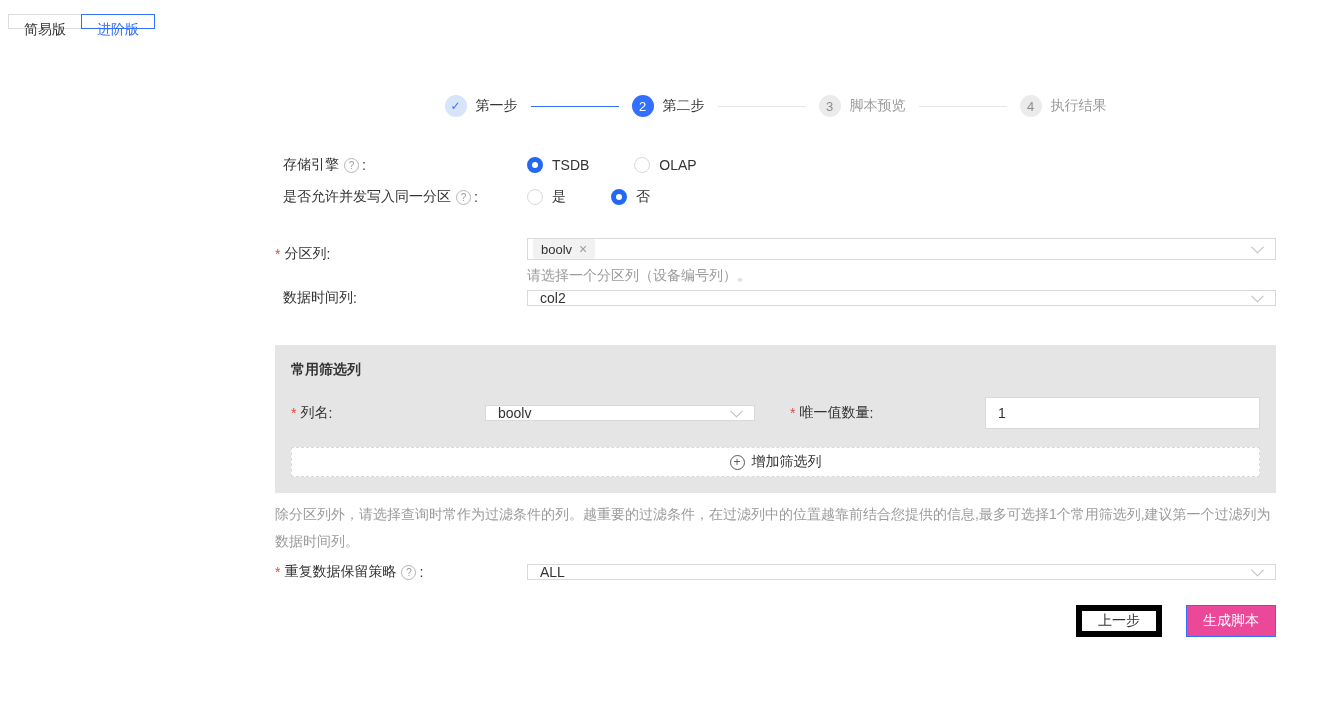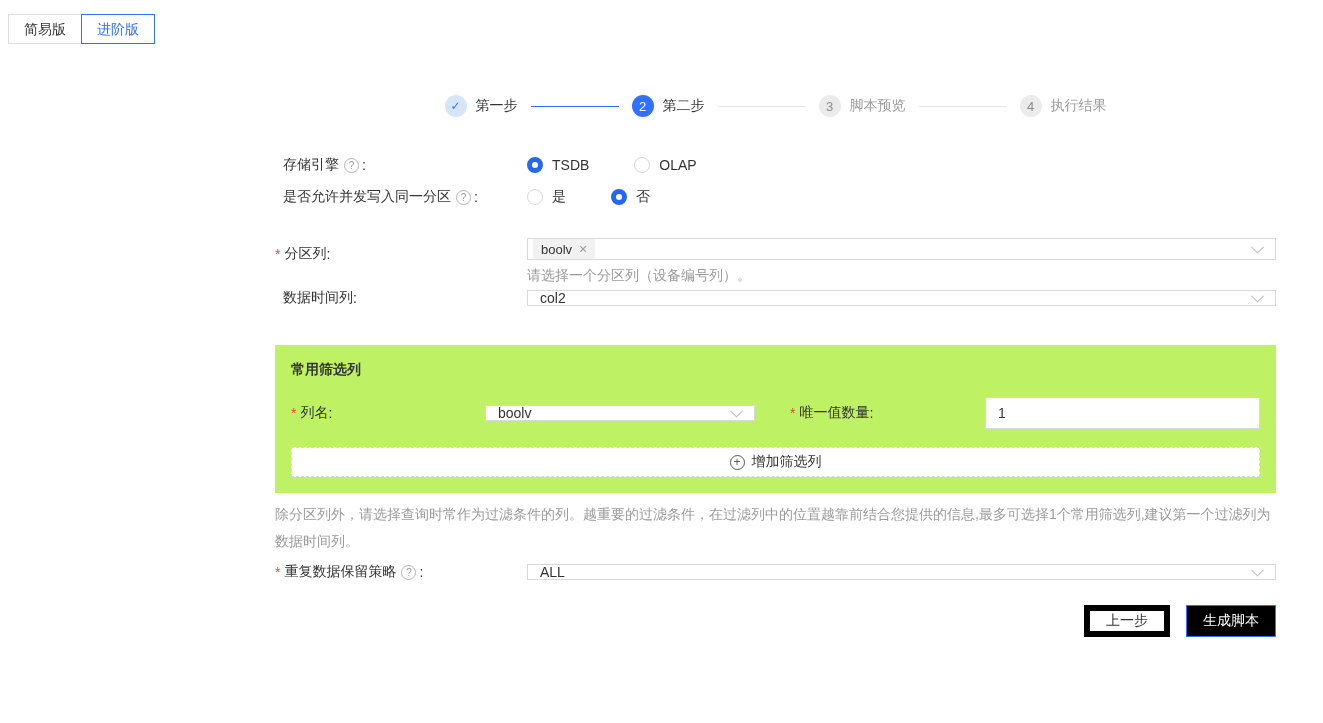--- a/index.html
+++ b/index.html
@@ -1,21 +1,21 @@
 <!DOCTYPE html>
 <html><head>
 <meta charset="utf-8">
 <style>
   * { box-sizing: border-box; margin: 0; padding: 0; }
   html, body { width: 1323px; height: 723px; background: #fff; overflow: hidden; }
   body { font-family: "Liberation Sans", "DejaVu Sans", sans-serif; font-size: 14px; color: #333; }
 
   
   .ver-tabs { position: absolute; left: 8px; top: 14px; display: flex; }
-  .ver-tab { height: 30px; line-height: 28px; padding: 0 15px; border: 1px solid #dcdcdc;
+  .ver-tab { height: 15px; line-height: 28px; padding: 0 15px; border: 1px solid #dcdcdc;
              background: #fff; color: #333; cursor: pointer; }
   .ver-tab.active { border-color: #3370ff; color: #3370ff; margin-left: -1px; position: relative; z-index: 1; }
 
   .content { margin-left: 275px; width: 1001px; }
 
   
   .stepper { display: flex; align-items: center; justify-content: center; margin-top: 95px; }
   .step { display: flex; align-items: center; }
   .step-circle { width: 22px; height: 22px; border-radius: 50%; flex: none;
                  display: flex; align-items: center; justify-content: center; font-size: 13px; }
@@ -51,21 +51,21 @@
   .select.with-tag { padding-left: 5px; }
   .chevron { position: absolute; right: 13px; top: 50%; width: 9px; height: 9px;
              border-right: 1px solid #bfbfbf; border-bottom: 1px solid #bfbfbf;
              transform: translateY(-70%) rotate(45deg); }
   .tag { background: #f2f2f2; border-radius: 2px; padding: 2px 8px; font-size: 13px;
          display: inline-flex; align-items: center; color: #333; }
   .tag-close { color: #9a9a9a; margin-left: 7px; cursor: pointer; font-size: 14px; }
   .hint { color: #9b9b9b; margin-top: 5px; line-height: 20px; }
 
   
-  .panel { background: #bef264; margin-top: 38px; padding: 14px 16px 16px; }
+  .panel { background: #e5e5e5; margin-top: 38px; padding: 14px 16px 16px; }
   .panel-title { font-weight: bold; line-height: 20px; }
   .panel-row { display: flex; align-items: center; margin-top: 18px; }
   .p-label1 { width: 194px; flex: none; display: flex; align-items: center; }
   .select.col-name { width: 270px; flex: none; }
   .p-label2 { width: 195px; flex: none; margin-left: 35px; display: flex; align-items: center; }
   .text-input { flex: 1; height: 32px; border: 1px solid #d9d9d9; background: #fff;
                 padding: 0 12px; font-size: 14px; color: #333;
                 font-family: "Liberation Sans", "DejaVu Sans", sans-serif; }
   .add-btn { margin-top: 18px; height: 30px; border: 1px dashed #d9d9d9; background: #fff;
              display: flex; align-items: center; justify-content: center; cursor: pointer; }
@@ -75,21 +75,21 @@
 
   .description { color: #9b9b9b; line-height: 27px; margin-top: 8px; }
 
   .dedup-row { margin-top: 8px; }
 
   
   .footer { display: flex; justify-content: flex-end; margin-top: 24px; }
   .btn { height: 32px; padding: 0 16px; font-size: 14px; cursor: pointer;
          font-family: "Liberation Sans", "DejaVu Sans", sans-serif; }
   .btn-default { background: #fff; border: 6px solid #000000; color: #333; }
-  .btn-primary { background: #000000; border: 1px solid #3370ff; color: #fff; margin-left: 16px; }
+  .btn-primary { background: #ec4899; border: 1px solid #3370ff; color: #fff; margin-left: 24px; }
 </style>
 </head>
 <body>
 
 <div class="ver-tabs">
   <div class="ver-tab">简易版</div>
   <div class="ver-tab active">进阶版</div>
 </div>
 
 <div class="content">

